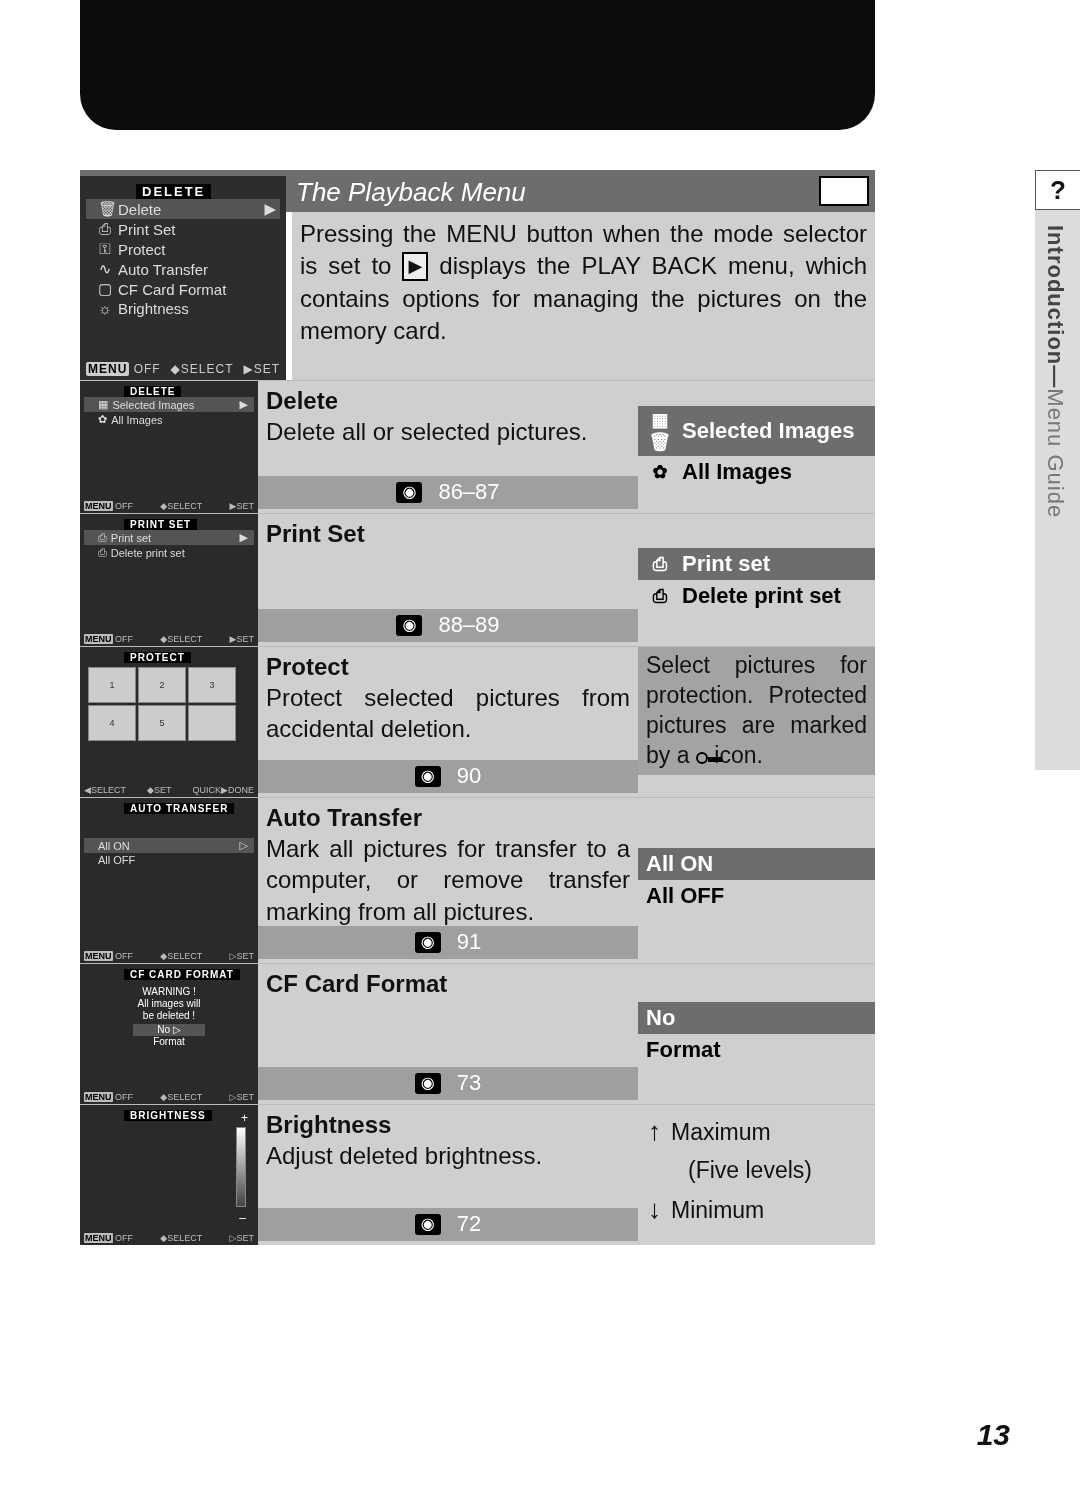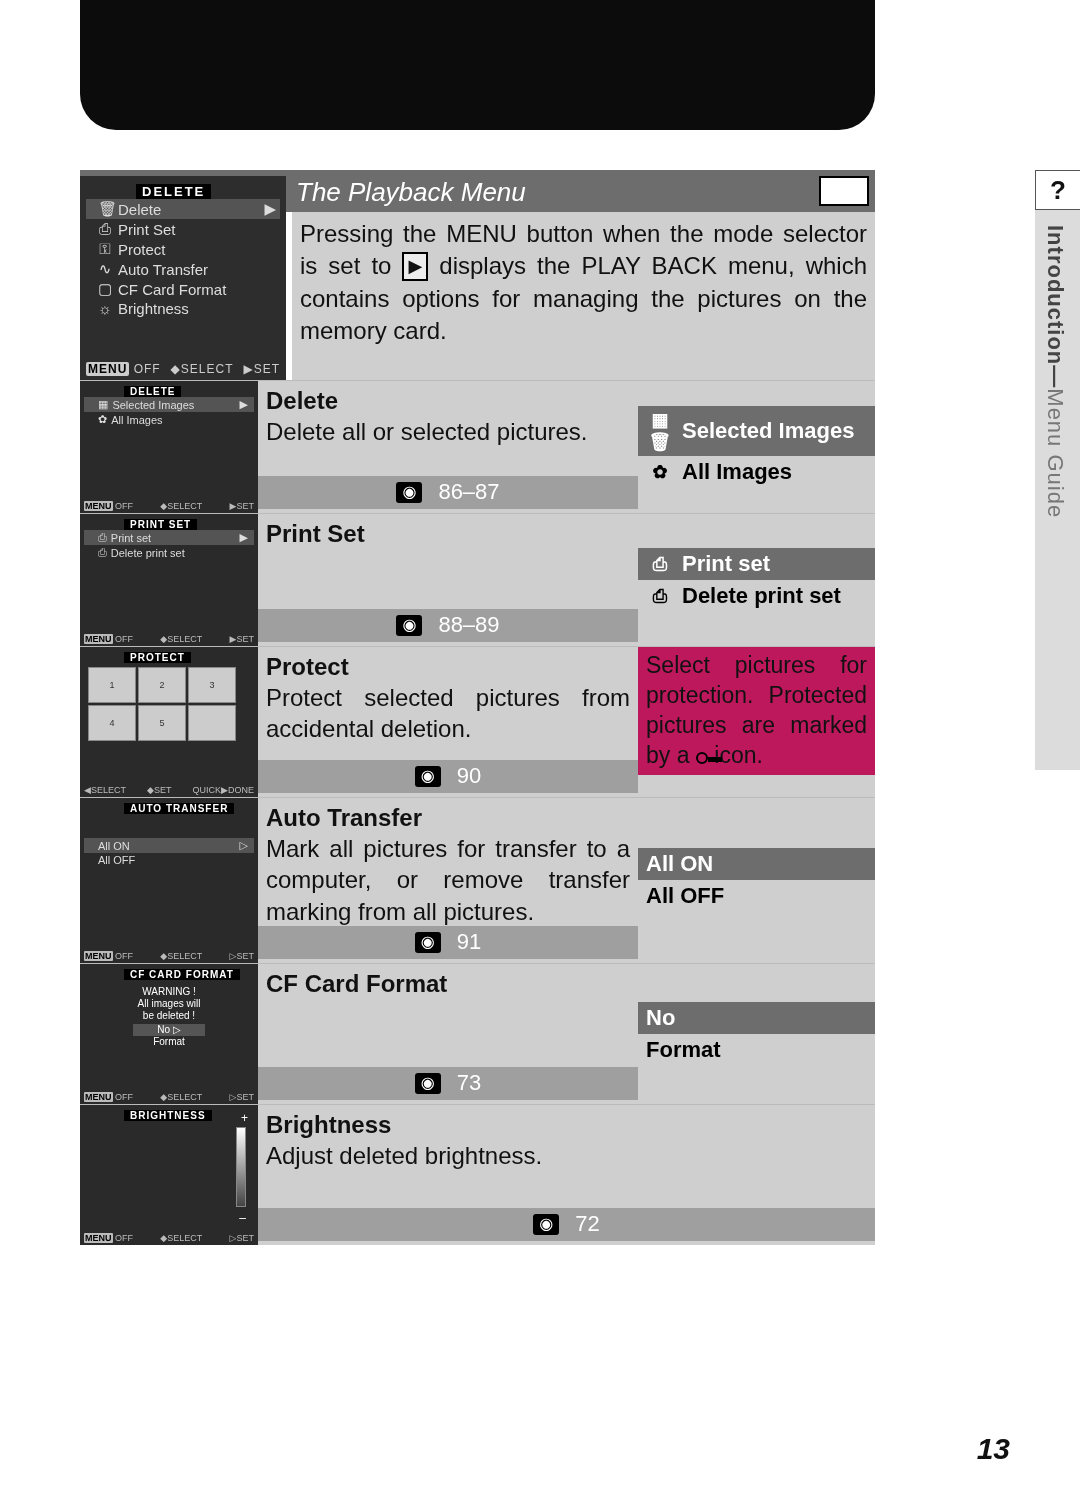--- a/index.html
+++ b/index.html
@@ -192,41 +192,41 @@
     font-size: 22px;
   }
   .right .spacer { flex:1; background:#cfcfcf; }
   .right .opt {
     padding: 3px 8px;
     display:flex; align-items:center; gap:8px;
   }
   .right .opt .oicon { width:28px; text-align:center; font-size:18px; }
   .right .opt.dark { background:#6d6d6d; color:#fff; font-weight:bold; }
   .right .opt.light { background:#cfcfcf; color:#000; font-weight:bold; }
-  .right .plain { background:#be185d; padding:4px 8px; font-size:23px; line-height:1.3; text-align: justify;}
+  .right .plain { background:#a3a3a3; padding:4px 8px; font-size:23px; line-height:1.3; text-align: justify;}
   .right .keyicon {
     display:inline-block; border:2px solid #000; border-radius:50%;
     width:12px; height:12px; position:relative; vertical-align:-1px;
   }
   .right .keyicon::after{
     content:""; position:absolute; left:10px; top:3px;
     width:14px; height:5px; background:#000;
   }
   .right .brightcol {
     background:#cfcfcf;
     padding: 6px 10px;
     font-size:23px;
     line-height: 1.6;
   }
   .right .brightcol .arrow { font-size:26px; margin-right:10px; }
   .right .brightcol .indent { padding-left: 40px; }
 
   .pagenum {
     position: absolute;
-    right: 70px; bottom: 20px;
+    right: 70px; bottom: 34px;
     font-size: 30px;
     font-style: italic;
     font-weight: bold;
   }
 </style>
 </head>
 <body>
 
 <div class="topblack"></div>
 
@@ -479,17 +479,24 @@
         </div>
     </div>
     <div class="middle" style="min-height:140px; padding-bottom:36px;">
       <div class="mtitle">Brightness</div>
       <div>Adjust deleted brightness.</div>
       <div class="pageref">
           <span class="bookicon">◉</span>
           <span>72</span>
         </div>
     </div>
+    <div class="right">
+      <div class="brightcol">
+        <div><span class="arrow">↑</span><span>Maximum</span></div>
+        <div class="indent">(Five levels)</div>
+        <div><span class="arrow">↓</span><span>Minimum</span></div>
+      </div>
+    </div>
   </div>
 
 </div>
 
 <div class="pagenum">13</div>
 
 </body></html>

